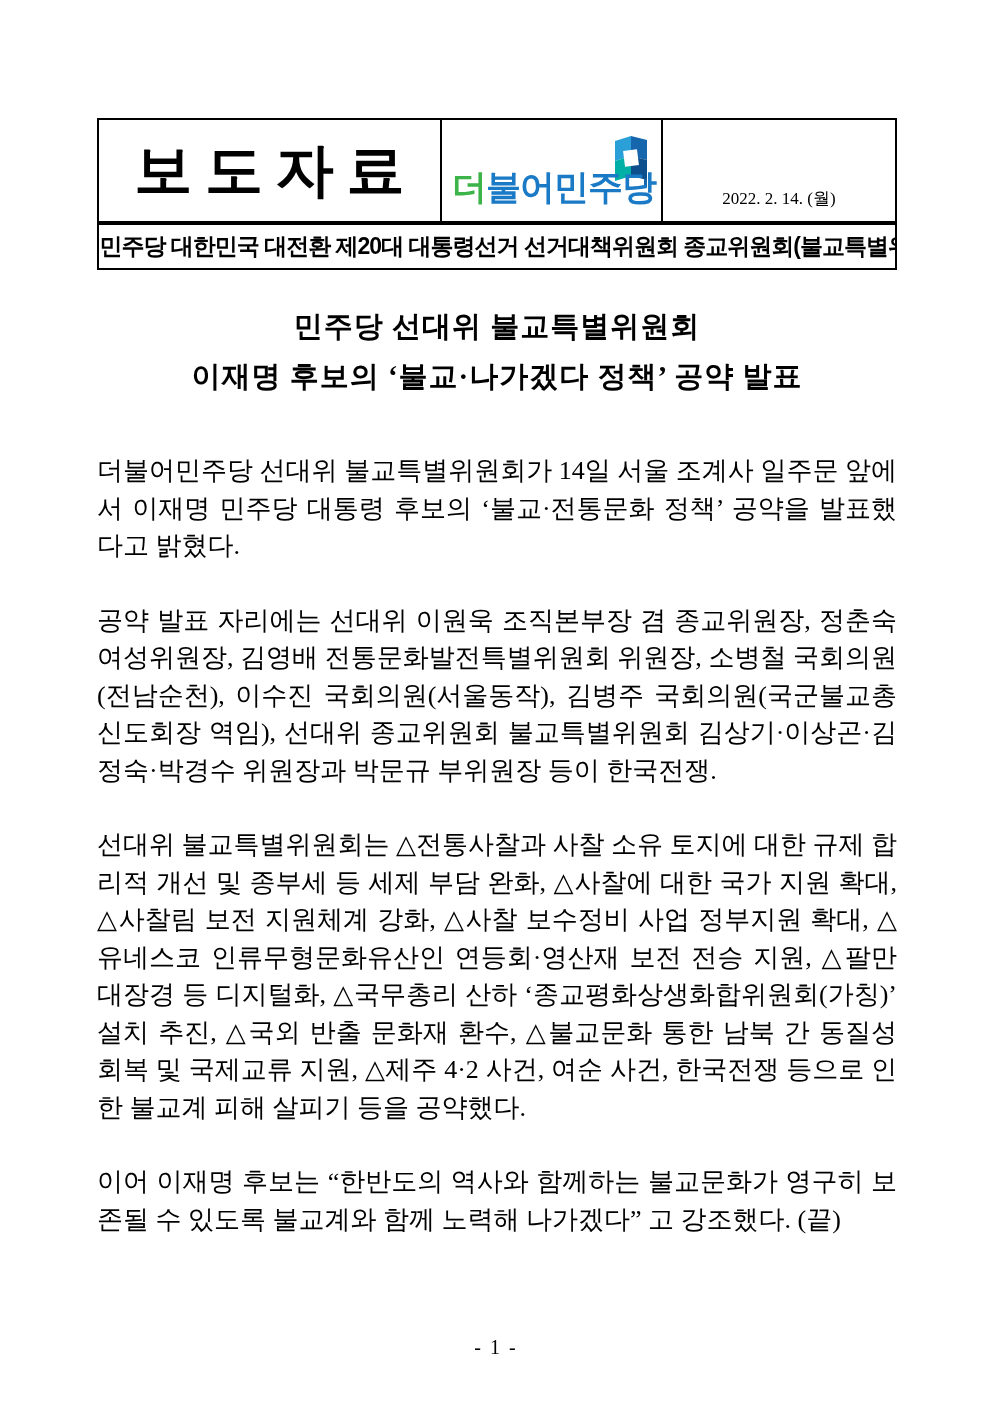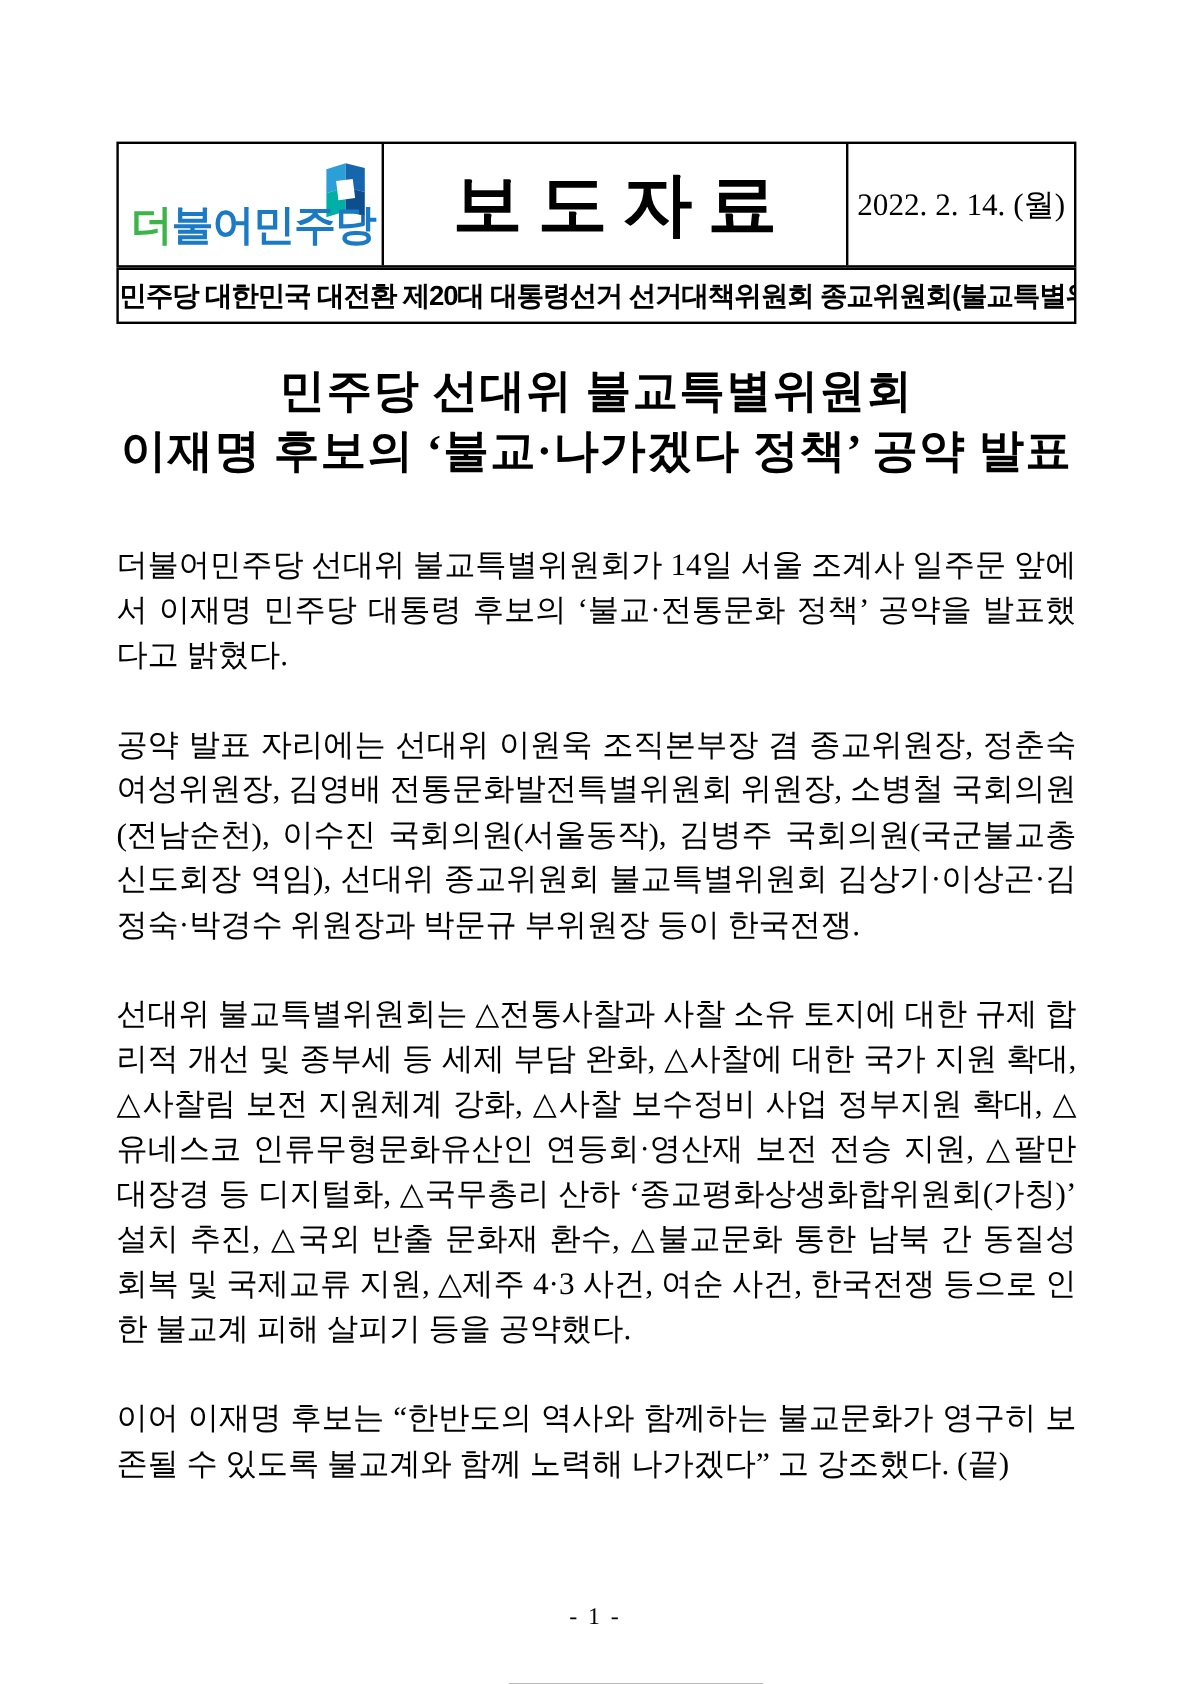--- a/index.html
+++ b/index.html
@@ -52,47 +52,48 @@
     align-items: center;
     justify-content: center;
     font-family: "Liberation Sans", "DejaVu Sans", sans-serif;
     font-weight: 900;
     font-size: 58px;
     letter-spacing: 0.22em;
     text-indent: 0.22em;
     white-space: nowrap;
   }
   .date-cell {
-    width: 188px;
+    width: 232px;
     display: flex;
     align-items: center;
     justify-content: center;
-    font-size: 26px;
+    font-size: 17px;
     white-space: nowrap;
+    margin-top: 28px;
   }
   .header-row2 {
     height: 47px;
     border: 2px solid #000;
     display: flex;
     align-items: center;
     justify-content: center;
     font-family: "Liberation Sans", "DejaVu Sans", sans-serif;
     font-weight: 700;
     font-size: 23px;
     letter-spacing: -1px;
     white-space: nowrap;
     overflow: hidden;
   }
 
   
   .doc-title {
     margin-top: 31px;
     text-align: center;
     font-weight: bold;
-    font-size: 38px;
+    font-size: 29px;
     line-height: 50px;
     letter-spacing: 1px;
   }
 
   
   .body-text {
     margin-top: 51px;
     font-size: 26px;
     line-height: 37.5px;
     text-align: justify;
@@ -111,45 +112,45 @@
     letter-spacing: 2px;
   }
 </style>
 </head>
 <body>
 
 <div class="page">
   <div class="content">
 
     <div class="header-row1">
+      <div class="cell title-cell">보도자료</div>
       <div class="cell logo-cell">
         <svg class="flag-icon" viewBox="0 0 36 58" aria-hidden="true">
           <polygon points="2,9 18,4 18,24 2,29" fill="#2a9fd8"></polygon>
           <polygon points="18,4 34,8 34,28 18,24" fill="#1566ad"></polygon>
           <polygon points="2,29 18,24 18,44 2,49" fill="#00b0a6"></polygon>
           <polygon points="18,24 34,28 34,48 18,44" fill="#0d4f8c"></polygon>
           <polygon points="31,46 34,48 34,56 31,54" fill="#1566ad"></polygon>
           <rect x="11" y="18" width="14" height="16" fill="#ffffff" transform="rotate(-7 18 26)"></rect>
         </svg>
         <div class="logo-text">
           <span style="color: rgb(60, 180, 74);">더</span><span style="color: rgb(26, 122, 198);">불어민주당</span>
         </div>
       </div>
-      <div class="cell title-cell">보도자료</div>
       <div class="cell date-cell">2022. 2. 14. (월)</div>
     </div>
     <div class="header-row2">더불어민주당 대한민국 대전환 제20대 대통령선거 선거대책위원회 종교위원회(불교특별위원회)</div>
 
     <div class="doc-title">
       <div>민주당 선대위 불교특별위원회</div>
       <div>이재명 후보의 ‘불교·나가겠다 정책’ 공약 발표</div>
     </div>
 
     <div class="body-text">
       <p>더불어민주당 선대위 불교특별위원회가 14일 서울 조계사 일주문 앞에서 이재명 민주당 대통령 후보의 ‘불교·전통문화 정책’ 공약을 발표했다고 밝혔다.</p>
       <p>공약 발표 자리에는 선대위 이원욱 조직본부장 겸 종교위원장, 정춘숙 여성위원장, 김영배 전통문화발전특별위원회 위원장, 소병철 국회의원(전남순천), 이수진 국회의원(서울동작), 김병주 국회의원(국군불교총신도회장 역임), 선대위 종교위원회 불교특별위원회 김상기·이상곤·김정숙·박경수 위원장과 박문규 부위원장 등이 한국전쟁.</p>
-      <p>선대위 불교특별위원회는 △전통사찰과 사찰 소유 토지에 대한 규제 합리적 개선 및 종부세 등 세제 부담 완화, △사찰에 대한 국가 지원 확대, △사찰림 보전 지원체계 강화, △사찰 보수정비 사업 정부지원 확대, △유네스코 인류무형문화유산인 연등회·영산재 보전 전승 지원, △팔만대장경 등 디지털화, △국무총리 산하 ‘종교평화상생화합위원회(가칭)’ 설치 추진, △국외 반출 문화재 환수, △불교문화 통한 남북 간 동질성 회복 및 국제교류 지원, △제주 4·3 사건, 여순 사건, 한국전쟁 등으로 인한 불교계 피해 살피기 등을 공약했다.</p>
+      <p>선대위 불교특별위원회는 △전통사찰과 사찰 소유 토지에 대한 규제 합리적 개선 및 종부세 등 세제 부담 완화, △사찰에 대한 국가 지원 확대, △사찰림 보전 지원체계 강화, △사찰 보수정비 사업 정부지원 확대, △유네스코 인류무형문화유산인 연등회·영산재 보전 전승 지원, △팔만대장경 등 디지털화, △국무총리 산하 ‘종교평화상생화합위원회(가칭)’ 설치 추진, △국외 반출 문화재 환수, △불교문화 통한 남북 간 동질성 회복 및 국제교류 지원, △제주 4·2 사건, 여순 사건, 한국전쟁 등으로 인한 불교계 피해 살피기 등을 공약했다.</p>
       <p>이어 이재명 후보는 “한반도의 역사와 함께하는 불교문화가 영구히 보존될 수 있도록 불교계와 함께 노력해 나가겠다” 고 강조했다. (끝)</p>
     </div>
   </div>
 
   <div class="page-footer">- 1 -</div>
 </div>
 
 </body></html>

